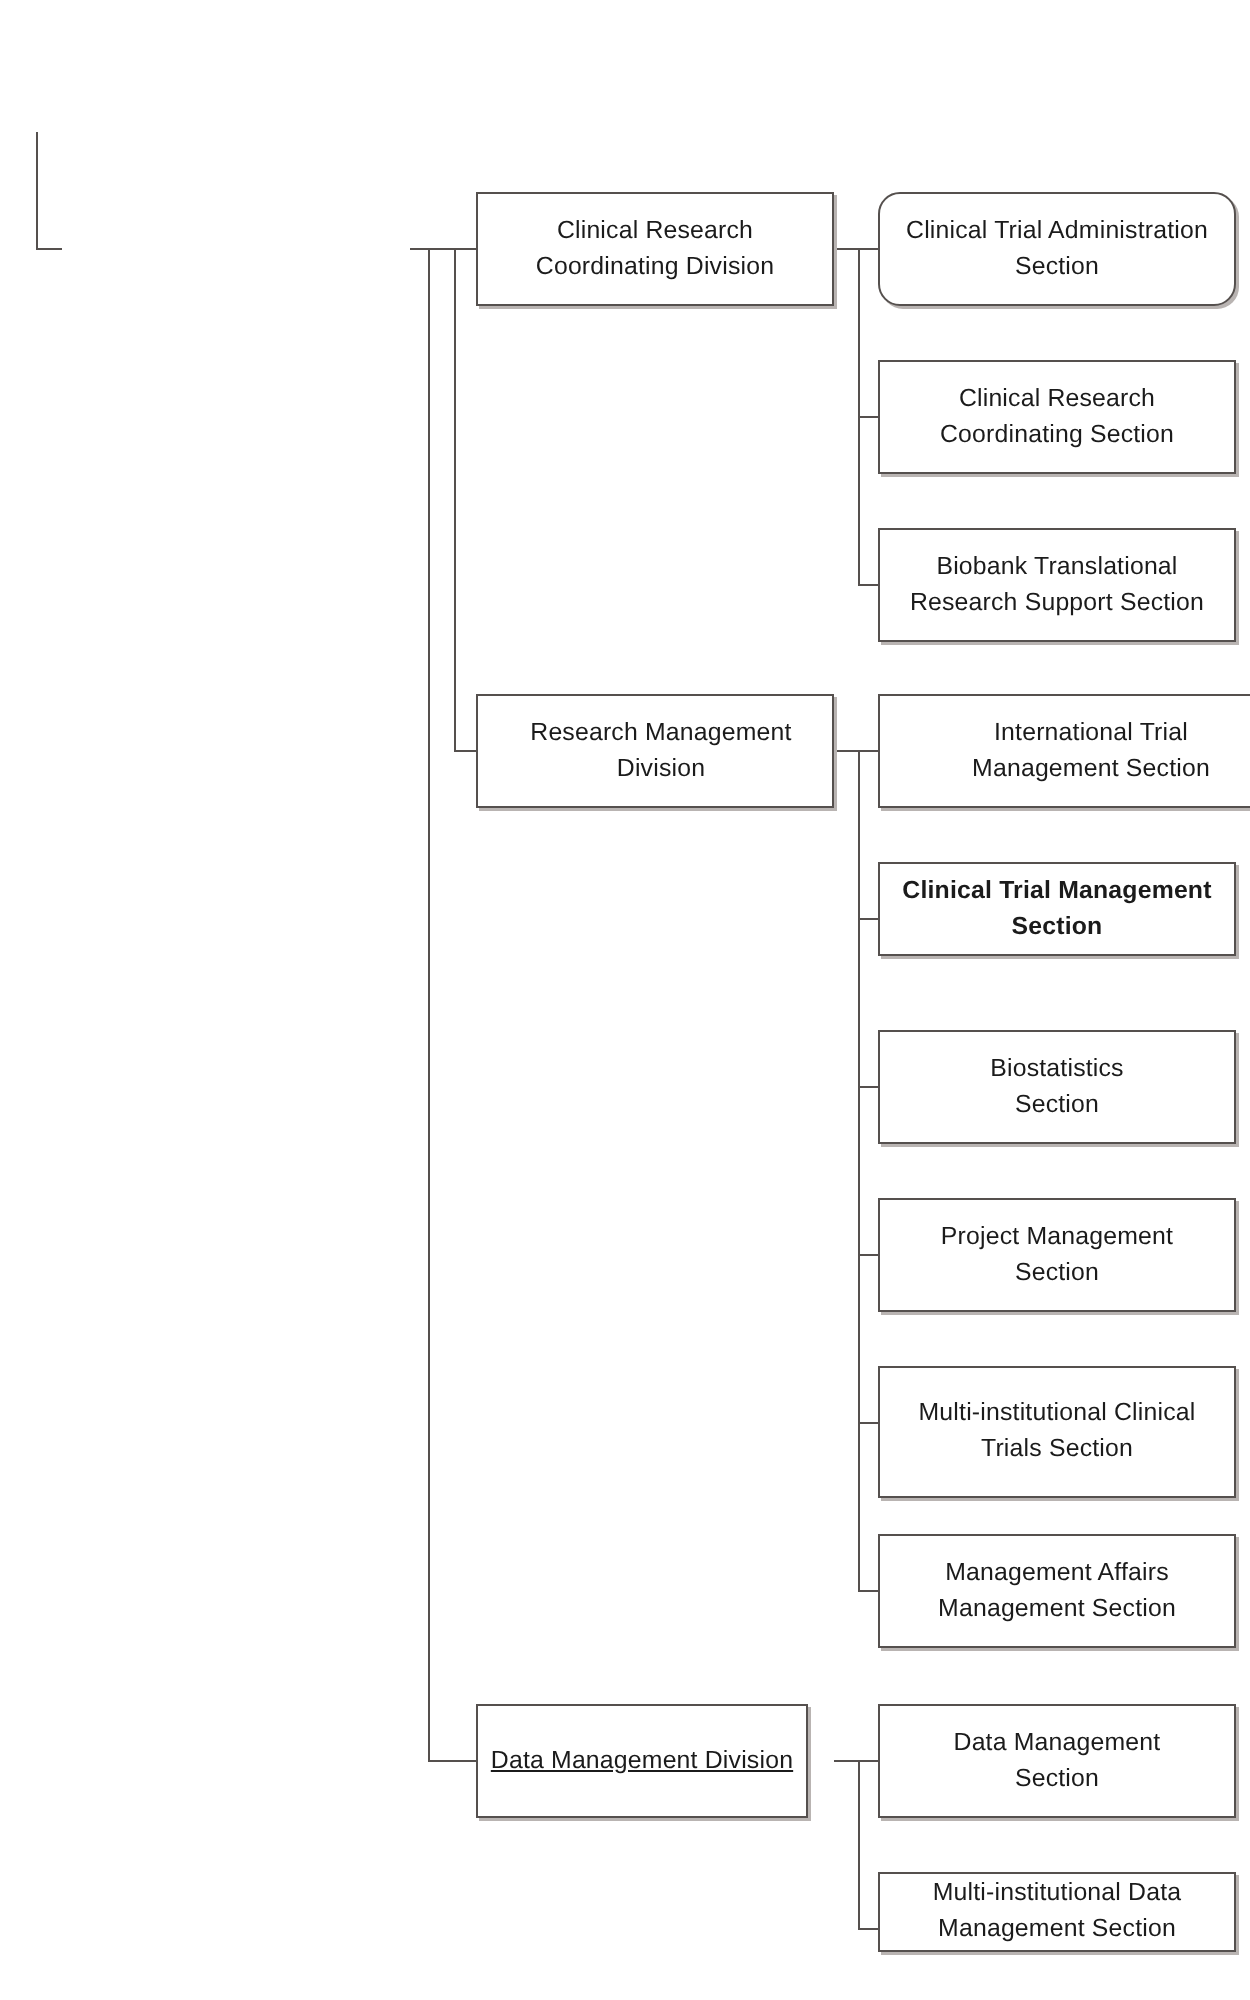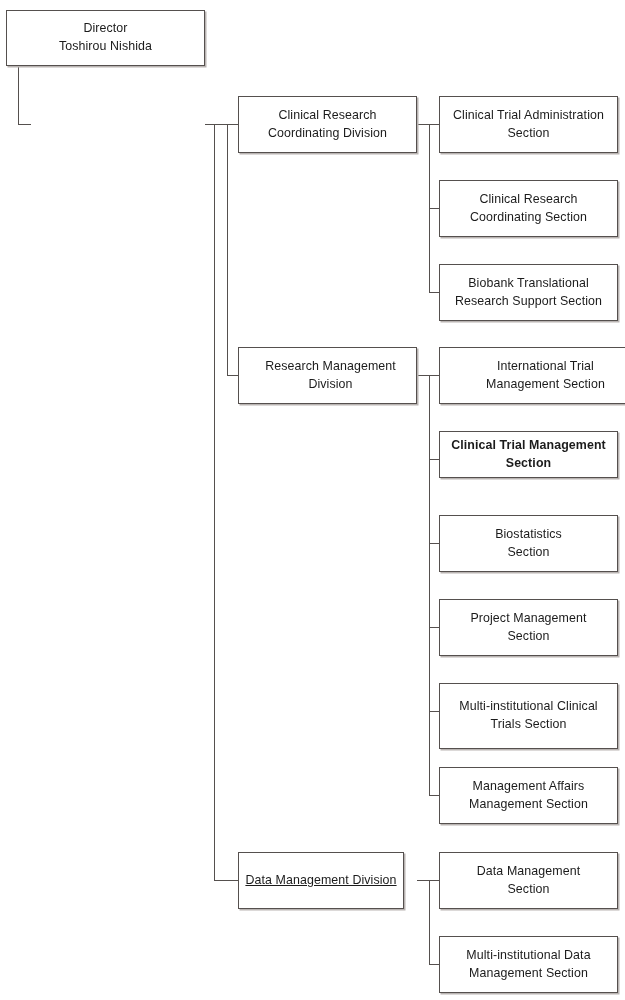--- a/index.html
+++ b/index.html
@@ -73,26 +73,20 @@
   <div class="conn h" style="left:429px; top:543px; width:11px;"></div>
   <div class="conn h" style="left:429px; top:627px; width:11px;"></div>
   <div class="conn h" style="left:429px; top:711px; width:11px;"></div>
   <div class="conn h" style="left:429px; top:795px; width:11px;"></div>
 
   <div class="conn h" style="left:417px; top:880px; width:13px;"></div>
   <div class="conn v" style="left:429px; top:880px; height:84px;"></div>
   <div class="conn h" style="left:429px; top:880px; width:11px;"></div>
   <div class="conn h" style="left:429px; top:964px; width:11px;"></div>
 
-  <div class="node" style="left:6px; top:10px; width:199px; height:56px;">
-    <span class="label">
-      <span>Director</span><br>
-      <span>Toshirou Nishida</span>
-    </span>
-  </div>
 
 
   <div class="node" style="left:238px; top:96px; width:179px; height:57px;">
     <span class="label">
       <span>Clinical Research</span><br>
       <span>Coordinating Division</span>
     </span>
   </div>
 
   <div class="node" style="left:238px; top:347px; width:179px; height:57px;padding-left:12px;">
@@ -101,21 +95,21 @@
       <span>Division</span>
     </span>
   </div>
 
   <div class="node" style="left:238px; top:852px; width:166px; height:57px;text-decoration:underline;">
     <span class="label">
       <span>Data Management Division</span>
     </span>
   </div>
 
-  <div class="node" style="left:439px; top:96px; width:179px; height:57px;">
+  <div class="node" style="left:439px; top:96px; width:179px; height:57px;border-radius:11px;">
     <span class="label">
       <span>Clinical Trial Administration</span><br>
       <span>Section</span>
     </span>
   </div>
 
   <div class="node" style="left:439px; top:180px; width:179px; height:57px;">
     <span class="label">
       <span>Clinical Research</span><br>
       <span>Coordinating Section</span>
@@ -171,20 +165,20 @@
     </span>
   </div>
 
   <div class="node" style="left:439px; top:852px; width:179px; height:57px;">
     <span class="label">
       <span>Data Management</span><br>
       <span>Section</span>
     </span>
   </div>
 
-  <div class="node" style="left:439px; top:936px; width:179px; height:57px;">
+  <div class="node" style="left:439px; top:936px; width:179px; height:40px;">
     <span class="label">
       <span>Multi-institutional Data</span><br>
       <span>Management Section</span>
     </span>
   </div>
 
 </div>
 
 </body></html>

